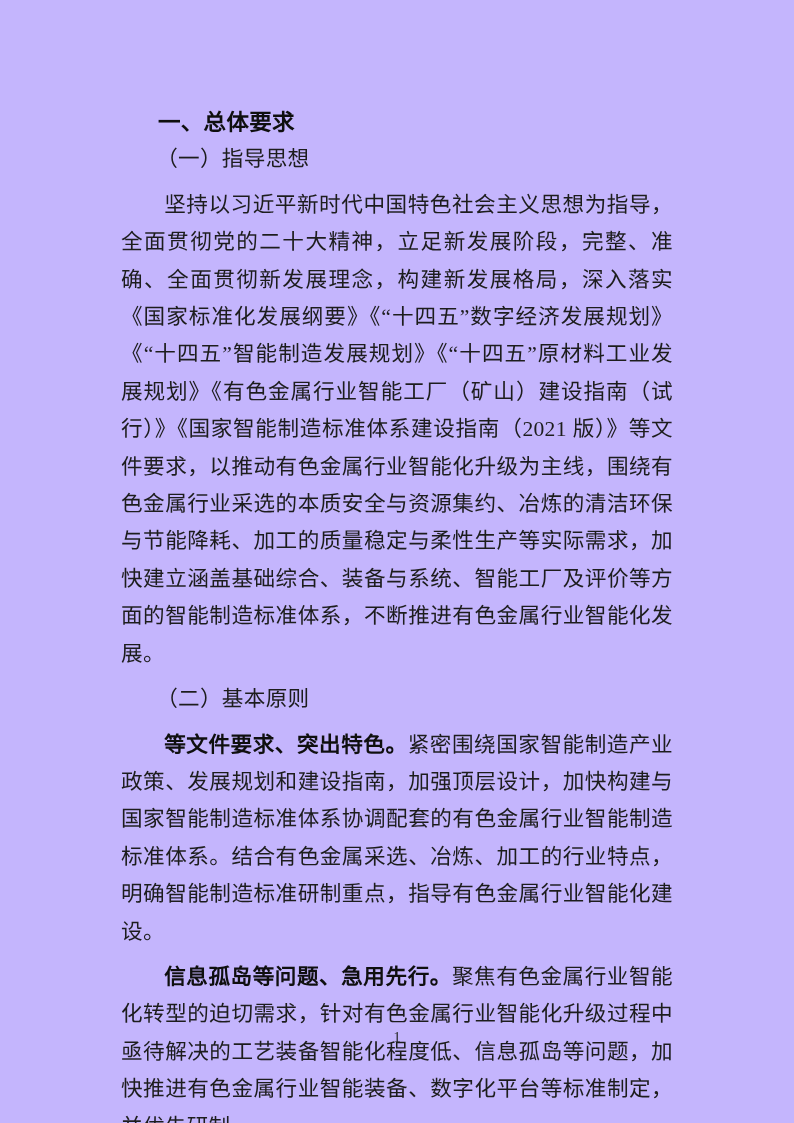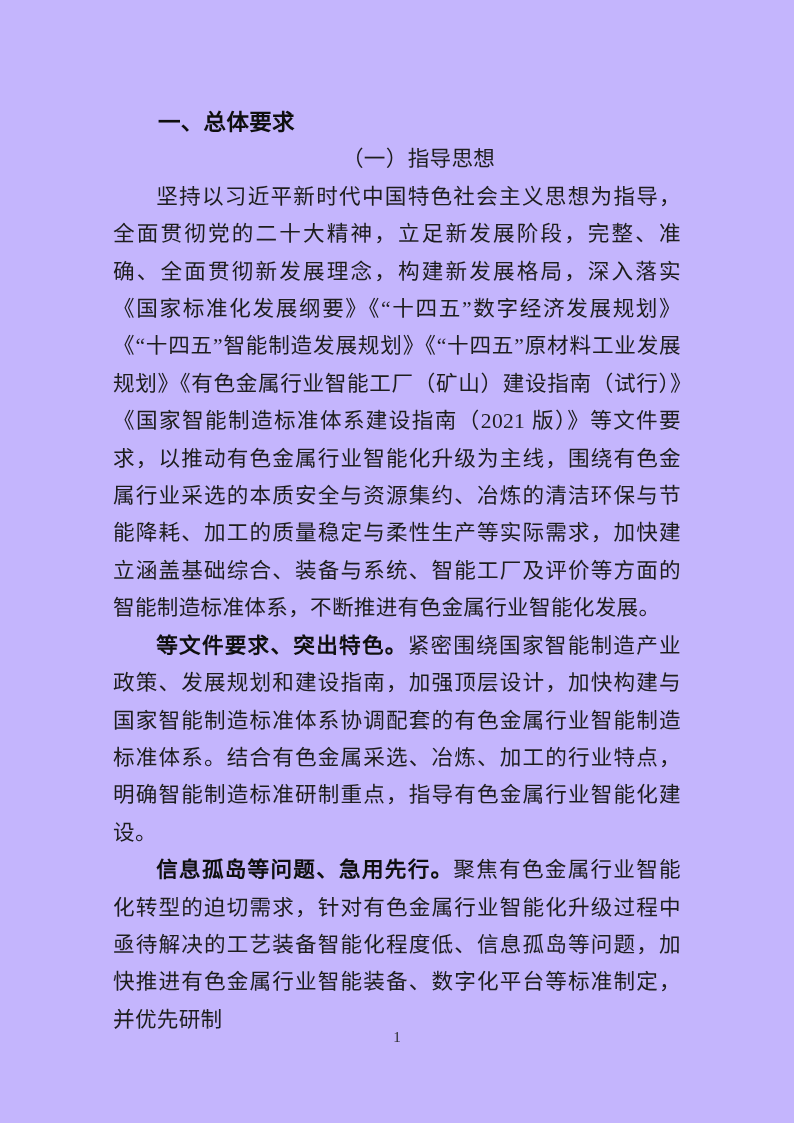--- a/index.html
+++ b/index.html
@@ -35,24 +35,24 @@
     color: #0f0f0f;
     font-family: "Liberation Sans", "DejaVu Sans", sans-serif;
     text-align: left;
   }
   .subsection-heading {
     margin: 0;
     font-size: 21.6px;
     line-height: 37.4px;
     font-weight: 400;
     text-indent: 2em;
-    text-align: center;
+    text-align: left;
   }
   .para {
-    margin: 0;
+    margin: 8px;
     text-indent: 2em;
   }
   .para .lead {
     font-weight: 700;
     color: #0f0f0f;
   }
   .page-number {
     position: absolute;
     top: 1028px;
     left: 0;
@@ -68,20 +68,21 @@
 
 <div class="page">
   <div class="content">
 
     <h1 class="section-heading">一、总体要求</h1>
 
     <h2 class="subsection-heading">（一）指导思想</h2>
 
     <p class="para">坚持以习近平新时代中国特色社会主义思想为指导，全面贯彻党的二十大精神，立足新发展阶段，完整、准确、全面贯彻新发展理念，构建新发展格局，深入落实《国家标准化发展纲要》《“十四五”数字经济发展规划》《“十四五”智能制造发展规划》《“十四五”原材料工业发展规划》《有色金属行业智能工厂（矿山）建设指南（试行）》《国家智能制造标准体系建设指南（2021 版）》等文件要求，以推动有色金属行业智能化升级为主线，围绕有色金属行业采选的本质安全与资源集约、冶炼的清洁环保与节能降耗、加工的质量稳定与柔性生产等实际需求，加快建立涵盖基础综合、装备与系统、智能工厂及评价等方面的智能制造标准体系，不断推进有色金属行业智能化发展。</p>
 
+    <h2 class="subsection-heading">（二）基本原则</h2>
 
     <p class="para"><span class="lead">等文件要求、突出特色。</span><span>紧密围绕国家智能制造产业政策、发展规划和建设指南，加强顶层设计，加快构建与国家智能制造标准体系协调配套的有色金属行业智能制造标准体系。结合有色金属采选、冶炼、加工的行业特点，明确智能制造标准研制重点，指导有色金属行业智能化建设。</span></p>
 
     <p class="para"><span class="lead">信息孤岛等问题、急用先行。</span><span>聚焦有色金属行业智能化转型的迫切需求，针对有色金属行业智能化升级过程中亟待解决的工艺装备智能化程度低、信息孤岛等问题，加快推进有色金属行业智能装备、数字化平台等标准制定，并优先研制</span></p>
 
   </div>
 
   <div class="page-number">1</div>
 </div>
 

